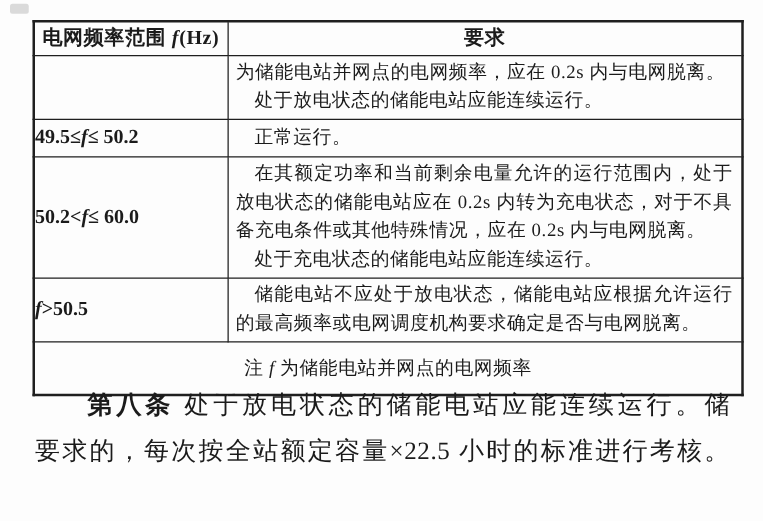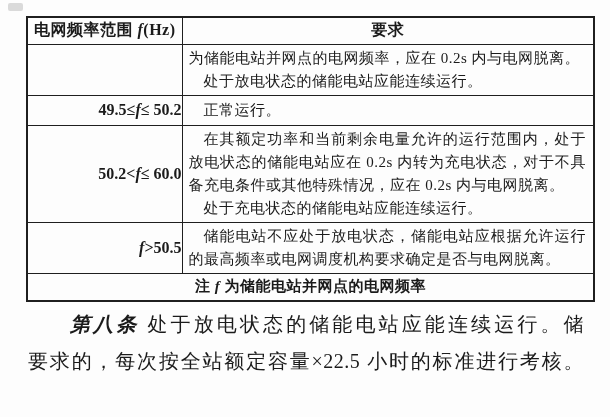--- a/index.html
+++ b/index.html
@@ -22,28 +22,28 @@
     border-collapse: collapse;
     table-layout: fixed;
     border: 2px solid #1f1f1f;
   }
   th, td { border: 1px solid #1f1f1f; padding: 0; overflow: hidden; }
   tr.r-head  { height: 27px; }
   tr.r1      { height: 50px; }
   tr.r2      { height: 30px; }
   tr.r3      { height: 97px; }
   tr.r4      { height: 48px; margin-top: 28px; }
-  tr.r-note  { height: 28px; font-weight: bold; }
+  tr.r-note  { height: 43px; }
   th {
     font-size: 16px; font-weight: bold;
     text-align: center; vertical-align: middle;
     letter-spacing: 0.5px;
   }
   td.freq {
-    text-align: right; vertical-align: middle;
+    text-align: left; vertical-align: middle;
     font-weight: bold; font-size: 16px;
   }
   td.req {
     padding: 2px 7px 2px 6px;
     font-size: 15px; vertical-align: middle;
   }
   td.req p {
     margin: 0;
     line-height: 23px;
     text-indent: 15px;
@@ -62,21 +62,21 @@
   }
   .pline {
     line-height: 37px;
     text-align: justify;
     text-align-last: justify;
     text-justify: inter-character;
     letter-spacing: 0.5px;
     white-space: nowrap;
   }
   .pline.l1 { text-indent: 42px; }
-  .art-num { font-weight: bold; font-style: italic; }
+  .art-num { font-weight: bold; }
 </style>
 </head>
 <body>
 
 <div class="scan-artifact"></div>
 
 <table class="freq-table">
   <colgroup>
     <col style="width:155px">
     <col>

